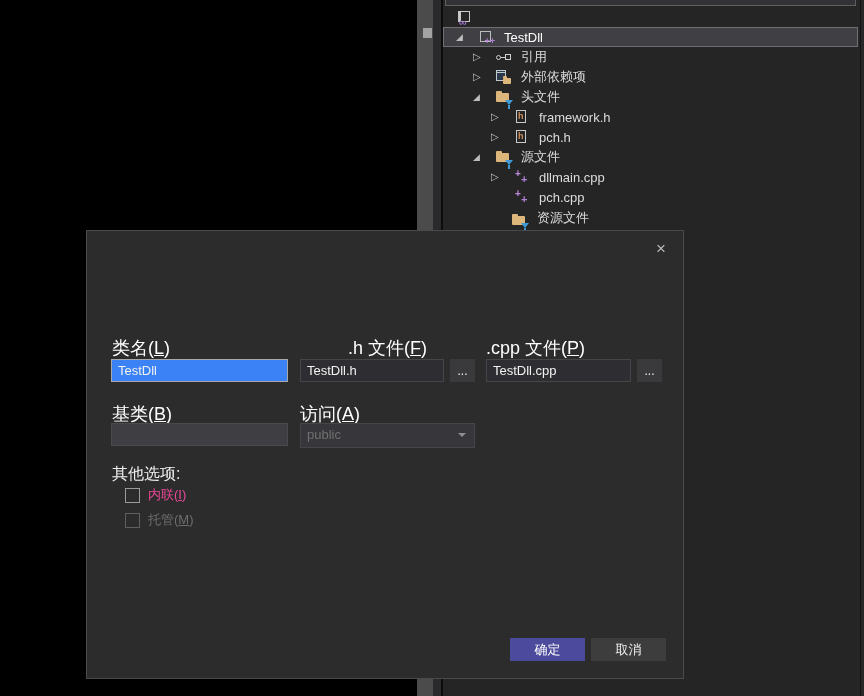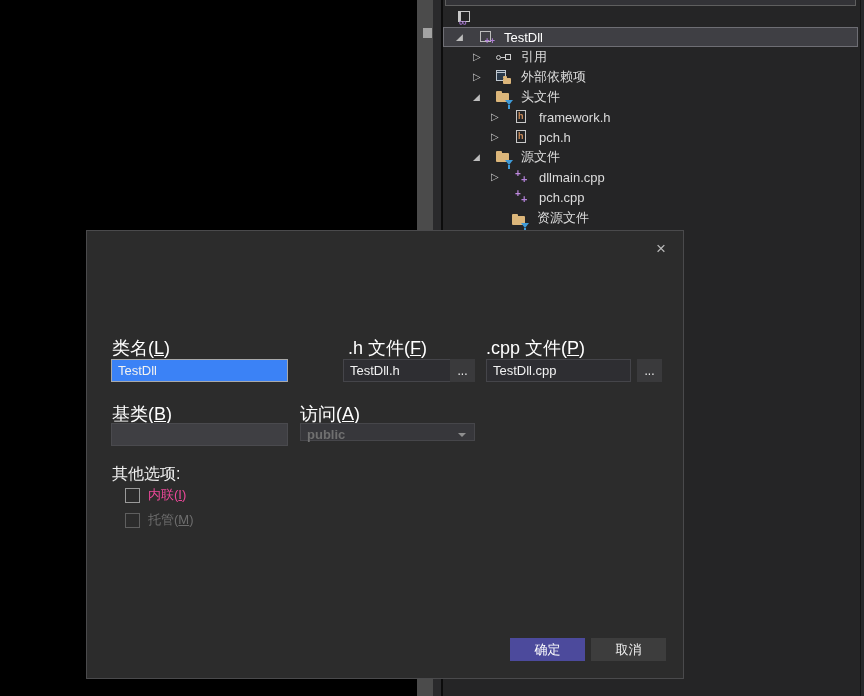--- a/index.html
+++ b/index.html
@@ -75,30 +75,30 @@
   .lbl { position:absolute; font-size:18px; color:#ffffff; }
   .lbl u, .chk-row u, .opts-heading u { text-decoration:underline; }
   #lbl-class  { left:25px;  top:105px; }
   #lbl-h      { left:213px; top:105px;margin-left:48px; }
   #lbl-cpp    { left:399px; top:105px; }
   #lbl-base   { left:25px;  top:171px; }
   #lbl-access { left:213px; top:171px; }
   .txt { position:absolute; height:23px; background:#2e2e32; border:1px solid #45454a;
          color:#f1f1f1; font-size:13px; padding:0 6px; font-family:inherit; outline:none; }
   #in-class { left:24px;  top:128px; width:177px; border-color:#a9a9a9; background:#3b82f6; }
-  #in-h     { left:213px; top:128px; width:124px;margin-left:43px; }
+  #in-h     { left:213px; top:128px; width:144px; }
   #in-cpp   { left:399px; top:128px; width:145px; }
   .browse { position:absolute; top:128px; width:25px; height:23px; background:#3a3a3c;
             border:none; color:#eeeeee; font-size:12px; text-align:center; font-family:inherit; }
   #br-h   { left:363px; }
   #br-cpp { left:550px; }
   #in-base { left:24px; top:192px; width:177px; background:#3f3f43; border-color:#4a4a4e; }
-  .dropdown { position:absolute; left:213px; top:192px; width:175px; height:18px;
+  .dropdown { position:absolute; left:213px; top:192px; width:175px; height:25px;
               background:#37373b; border:1px solid #46464a; color:#707070; font-size:13px;
-              line-height:21px; padding:0 6px;font-weight:bold; }
+              line-height:21px; padding:0 6px; }
   .dd-arrow { position:absolute; right:8px; top:9px; width:0; height:0;
               border-left:4px solid transparent; border-right:4px solid transparent;
               border-top:4px solid #8f8f8f; }
   .opts-heading { position:absolute; left:25px; top:233px; font-size:16px; color:#f1f1f1; }
   .chk-row { position:absolute; left:38px; display:flex; align-items:center; gap:8px; font-size:13px; }
   #chk-inline  { top:255px; color:#ec4899; }
   #chk-managed { top:280px; color:#6d6d6d; }
   .chk-box { width:15px; height:15px; border:1px solid #9a9a9a; flex:0 0 15px; }
   #chk-managed .chk-box { border-color:#5f5f5f; }
   .btn { position:absolute; top:407px; width:75px; height:23px; font-size:13px; border:none;

